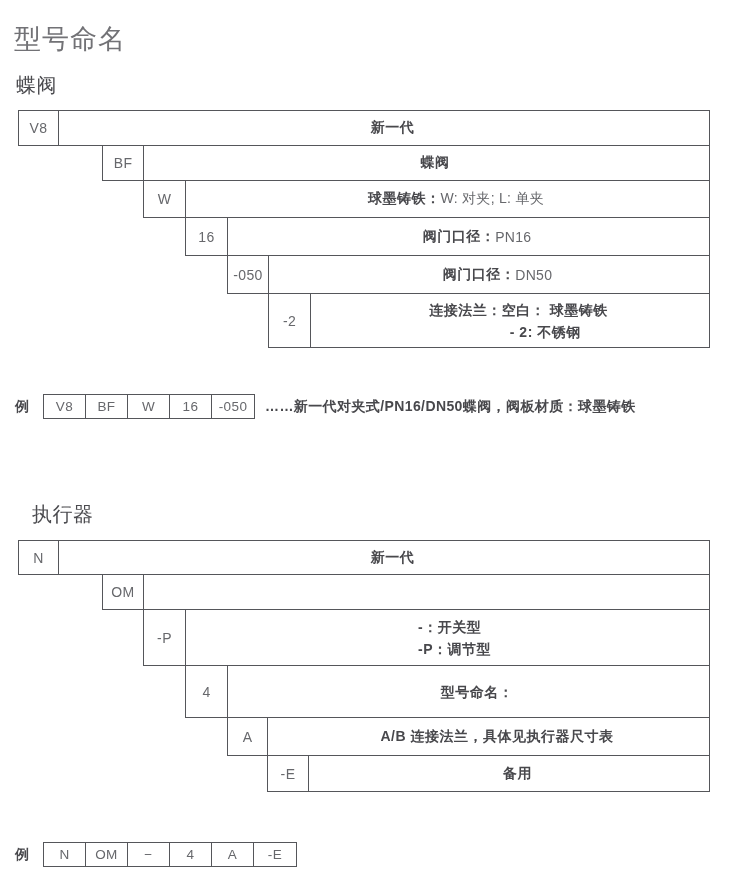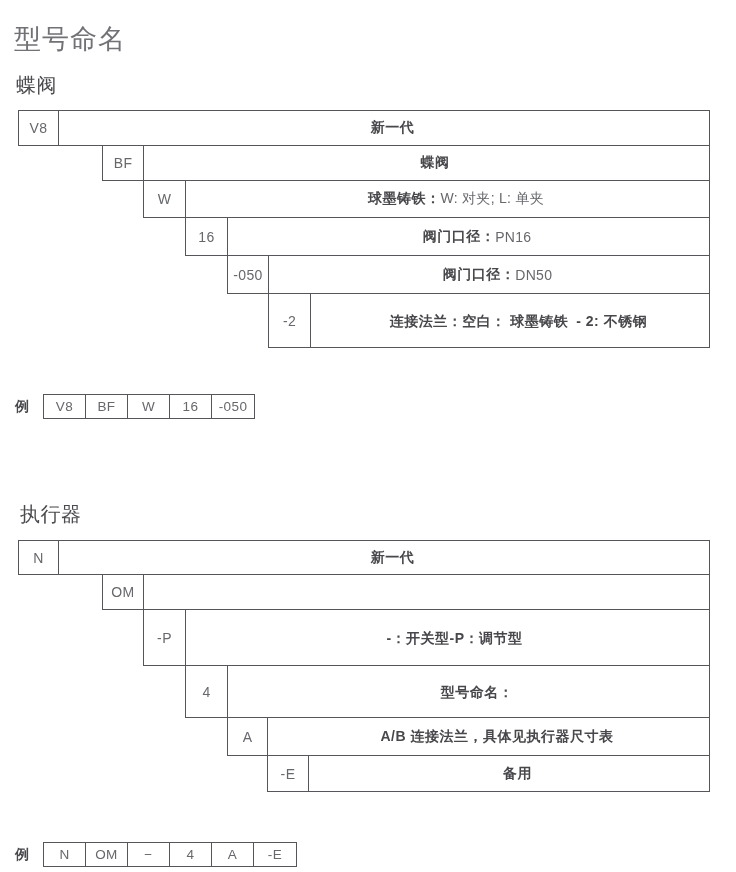--- a/index.html
+++ b/index.html
@@ -36,21 +36,21 @@
     flex:1 1 auto;
     display:flex;align-items:center;
     padding-left:17px;
     font-size:14px;color:#48484c;
     box-sizing:border-box;
     justify-content:center;
   }
   .lbl{font-weight:700;color:#48484c;letter-spacing:0.5px;white-space:pre;}
   .val{color:#67686c;letter-spacing:0.3px;white-space:pre;}
   .pair{display:flex;align-items:flex-start;}
-  .lines{display:flex;flex-direction:row;}
+  .lines{display:flex;flex-direction:column;}
   .ln{line-height:22px;letter-spacing:0.3px;white-space:pre;}
   .gray .ln{color:#67686c;}
   .dark .ln{color:#48484c;font-weight:700;letter-spacing:0.5px;}
   .indent8{padding-left:8px;}
   .indent14{padding-left:14px;}
   .example{
     position:absolute;display:flex;align-items:center;height:25px;
   }
   .ex-label{
     font-size:14px;font-weight:700;color:#48484c;margin-right:13px;letter-spacing:1px;
@@ -134,23 +134,24 @@
 
   <div class="example" style="left:15px;top:394px;">
     <span class="ex-label">例</span>
     <div class="ex-box">
       <div class="ex-cell">V8</div>
       <div class="ex-cell">BF</div>
       <div class="ex-cell">W</div>
       <div class="ex-cell">16</div>
       <div class="ex-cell">-050</div>
     </div>
-  </div>
-
-  <div class="sec-heading" style="left:20px;top:501px;">执行器</div>
+    <span class="ex-desc">……新一代对夹式/PN16/DN50蝶阀，阀板材质：球墨铸铁</span>
+  </div>
+
+  <div class="sec-heading" style="left:32px;top:501px;">执行器</div>
 
   <div class="box-row" style="left:18px;top:540px;width:692px;height:35px;">
     <div class="code-cell" style="width:40px;">N</div>
     <div class="desc">
       <span class="lbl">新一代</span>
     </div>
   </div>
 
   <div class="box-row" style="left:102px;top:574px;width:608px;height:36px;">
     <div class="code-cell" style="width:41px;">OM</div>

